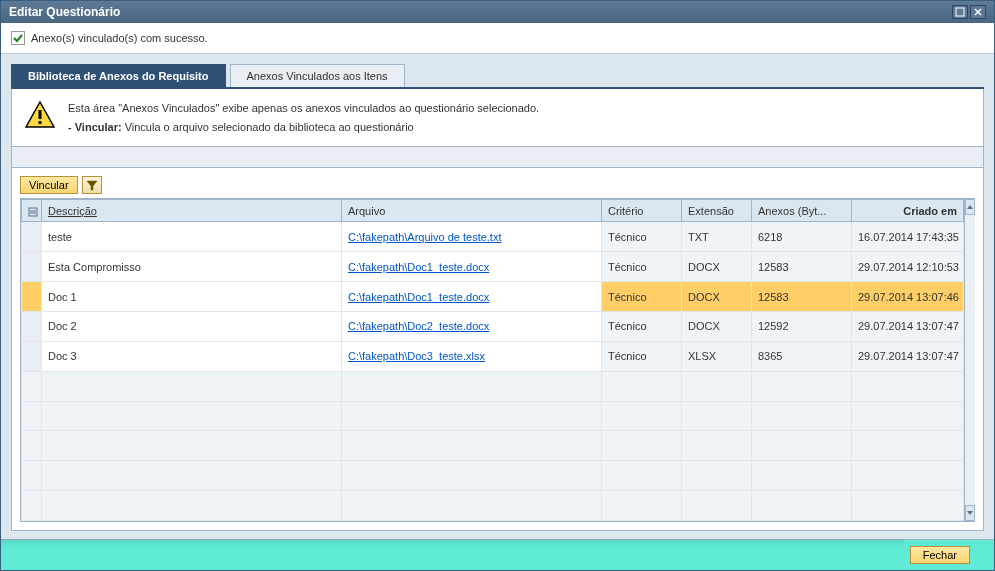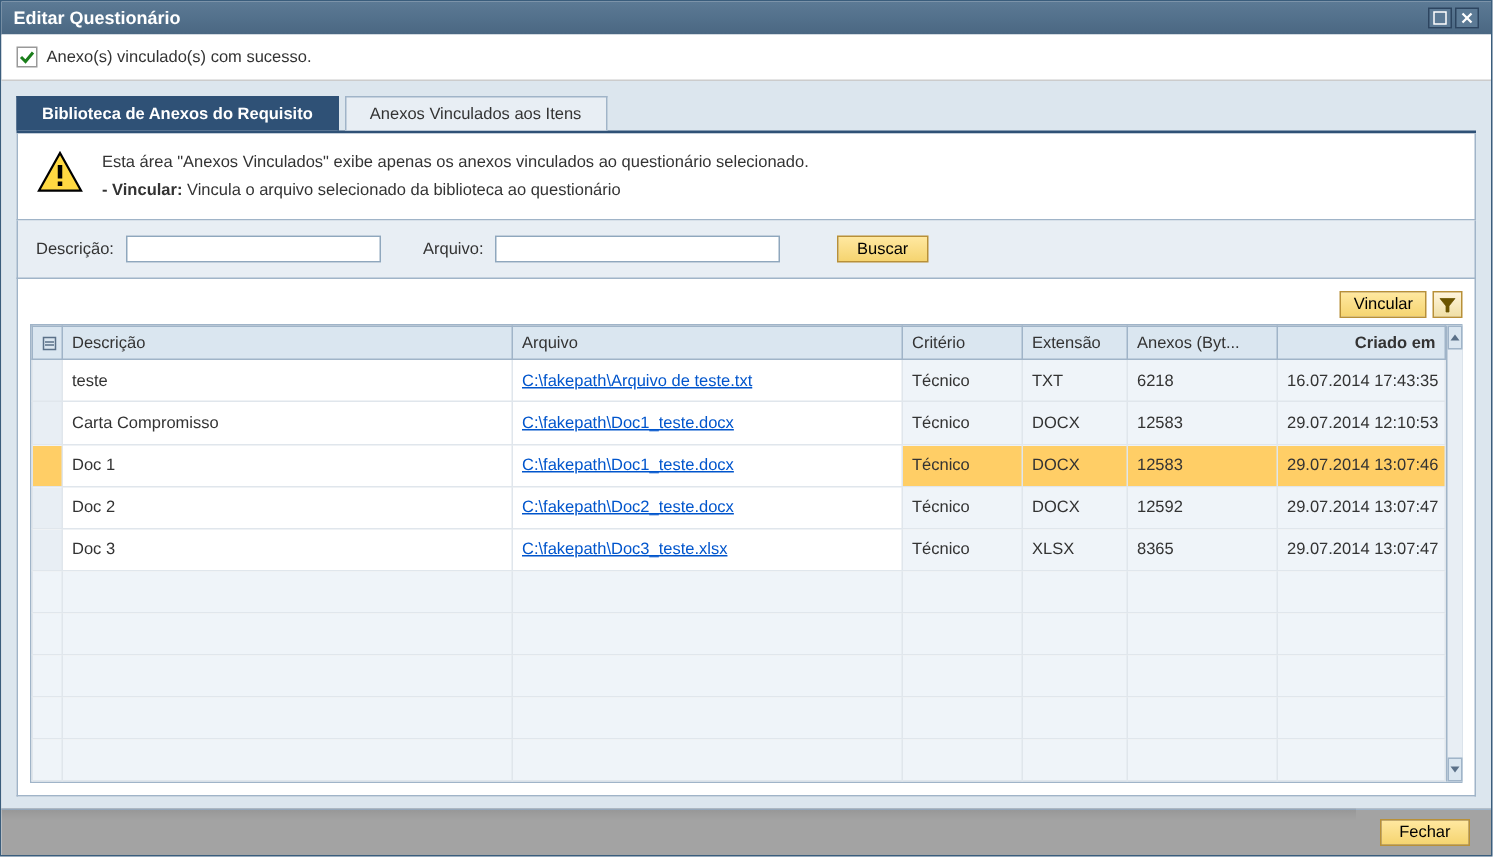--- a/index.html
+++ b/index.html
@@ -153,21 +153,20 @@
       border-top: none;
       flex: 1;
       display: flex;
       flex-direction: column;
       padding: 8px;
     }
     .toolbar {
       display: flex;
       gap: 4px;
       margin-bottom: 4px;
-      justify-content: flex-end;
     }
     .btn-vincular {
       background: linear-gradient(to bottom, #ffe8a0, #f5d470);
       border: 1px solid #b89038;
       padding: 2px 8px;
       font-size: 11px;
       cursor: pointer;
     }
     .btn-filter {
       background: linear-gradient(to bottom, #fff5dd, #f0dfa5);
@@ -205,21 +204,21 @@
       padding: 3px 6px;
       font-size: 11px;
       height: 20px;
       overflow: hidden;
       white-space: nowrap;
     }
     .data-table tr.selected td {
       background: #ffce66;
     }
     .col-sel { width: 20px; }
-    .col-desc { width: 300px; }
+    .col-desc { width: 300px; text-decoration: underline; }
     .col-arq { width: 260px; }
     .col-crit { width: 80px; }
     .col-ext { width: 70px; }
     .col-tam { width: 100px; }
     .col-date { width: 112px; text-align: left; }
     .data-table th.col-date { text-align: right; font-weight: bold; }
     .data-table a {
       color: #0055cc;
       text-decoration: underline;
     }
@@ -239,23 +238,23 @@
     .scroll-btn {
       height: 16px;
       background: #dae6f0;
       border: 1px solid #a0b4c8;
       display: flex;
       align-items: center;
       justify-content: center;
       cursor: pointer;
     }
     .footer {
-      background: #a3a3a3;
+      background: #5eead4;
       border-top: 1px solid #a0b4c8;
-      padding: 6px 14px;
+      padding: 6px 24px;
       display: flex;
       justify-content: flex-end;
       position: relative;
     }
     .footer::before {
       content: '';
       position: absolute;
       left: 0;
       right: 90px;
       top: -1px;
@@ -324,27 +323,20 @@
         <div class="info-text">
           <div>Esta área "Anexos Vinculados" exibe apenas os anexos vinculados ao questionário selecionado.</div>
           <div>
             <b>- Vincular:</b>
             <span>Vincula o arquivo selecionado da biblioteca ao questionário</span>
           </div>
         </div>
       </div>
 
       <div class="search-section">
-        <div class="search-row">
-          <label>Descrição:</label>
-          <input type="text" class="input-desc" style="">
-          <label style="margin-left:20px">Arquivo:</label>
-          <input type="text" class="input-arq" style="">
-          <button class="btn-buscar">Buscar</button>
-        </div>
       </div>
 
       <div class="table-section">
         <div class="toolbar">
           <button class="btn-vincular">Vincular</button>
           <button class="btn-filter">
             <svg width="12" height="12">
                 <polygon points="1,2 11,2 7,7 7,11 5,11 5,7" fill="#6b5400" stroke="#6b5400" stroke-width="0.5"></polygon>
               </svg>
           </button>
@@ -375,21 +367,21 @@
                   <td class="row-selector"></td>
                   <td>teste</td>
                   <td><a href="#">C:\fakepath\Arquivo de teste.txt</a></td>
                   <td>Técnico</td>
                   <td>TXT</td>
                   <td>6218</td>
                   <td class="col-date">16.07.2014 17:43:35</td>
                 </tr>
                 <tr>
                   <td class="row-selector"></td>
-                  <td>Carta Compromisso</td>
+                  <td>Esta Compromisso</td>
                   <td><a href="#">C:\fakepath\Doc1_teste.docx</a></td>
                   <td>Técnico</td>
                   <td>DOCX</td>
                   <td>12583</td>
                   <td class="col-date">29.07.2014 12:10:53</td>
                 </tr>
                 <tr class="selected">
                   <td class="row-selector"></td>
                   <td>Doc 1</td>
                   <td><a href="#">C:\fakepath\Doc1_teste.docx</a></td>

